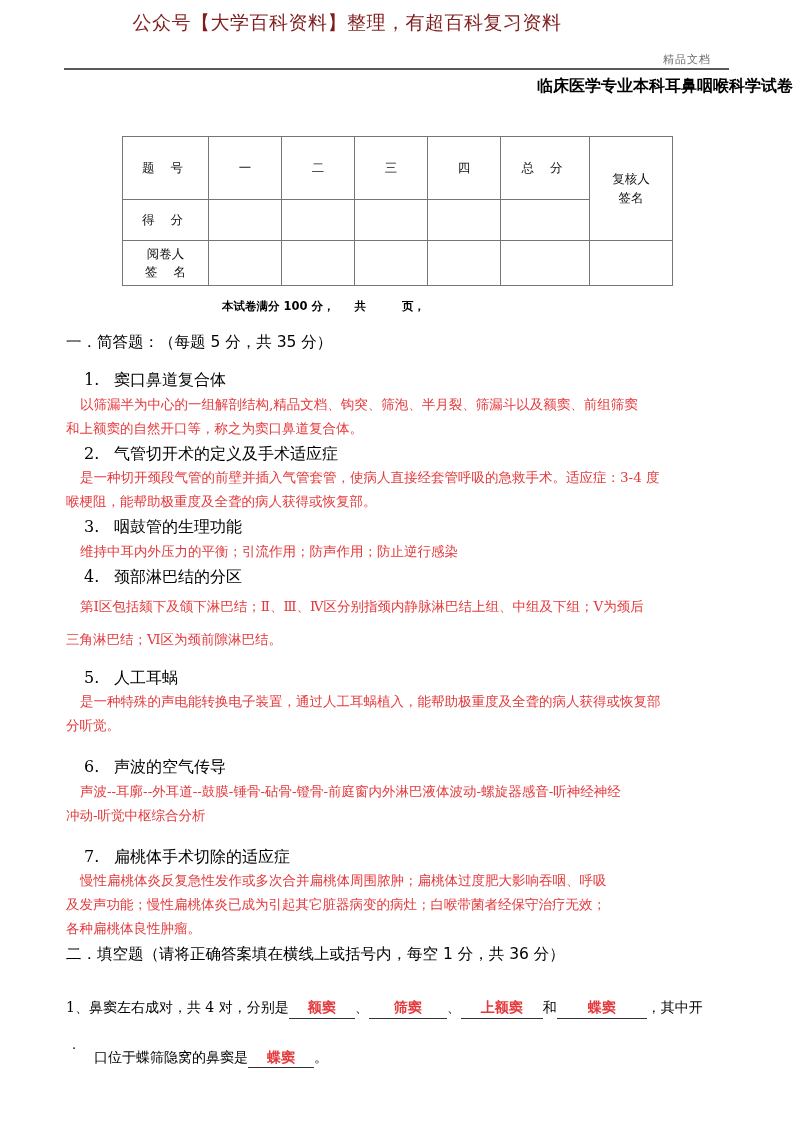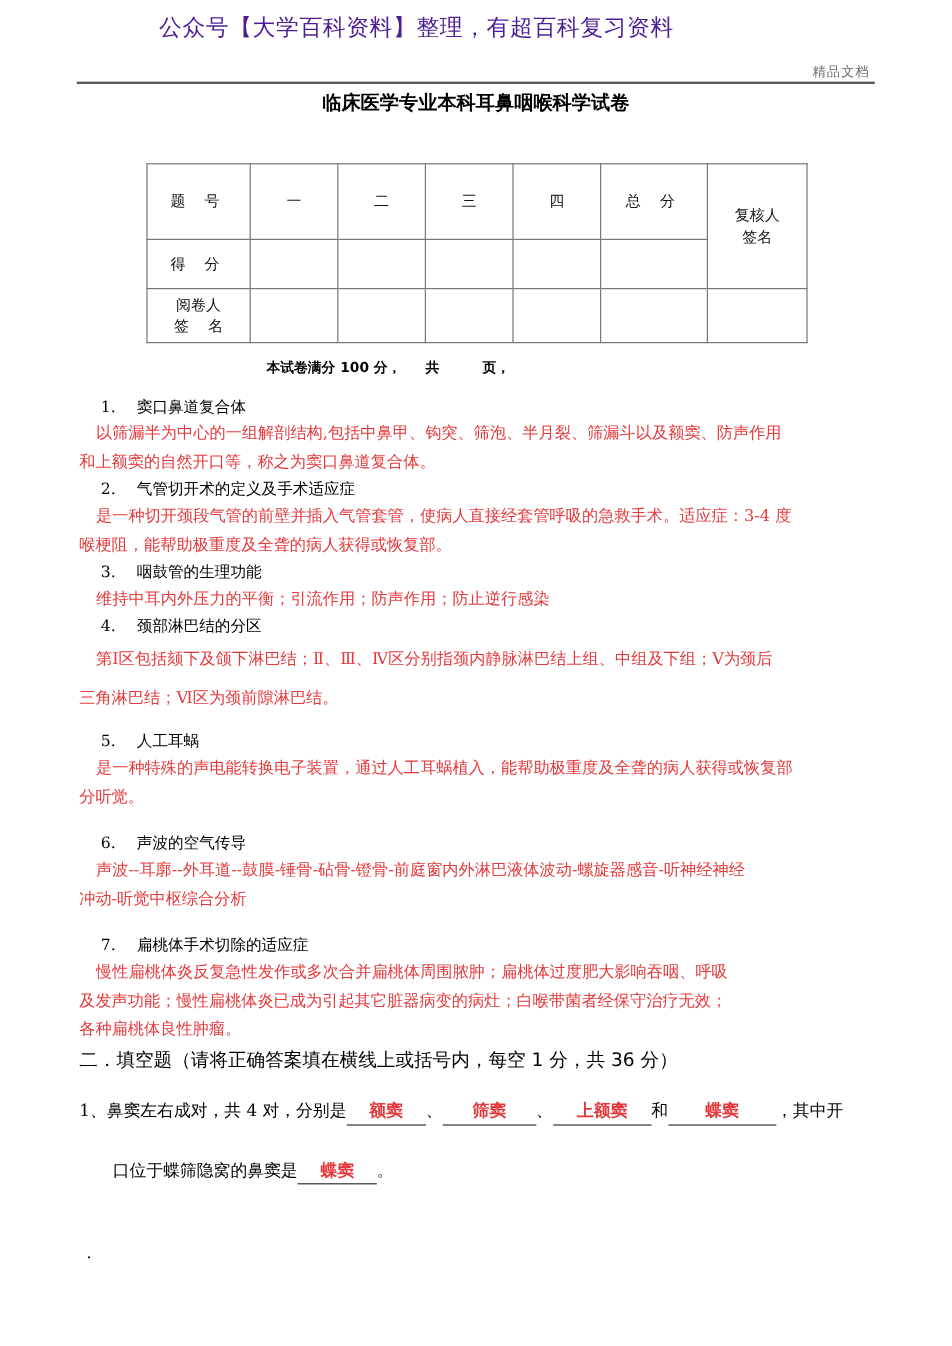--- a/index.html
+++ b/index.html
@@ -26,36 +26,36 @@
 
   
   .promo {
     position: absolute;
     top: 10px;
     left: 0;
     width: 694px;
     text-align: center;
     font-size: 19px;
     font-family: "DejaVu Serif", "Liberation Serif", serif;
-    color: #4c1d95;
+    color: #7f1d1d;
     letter-spacing: 0.5px;
     white-space: nowrap;
   }
 
   
   .rule-wrap {
     position: absolute;
     top: 54px;
     left: 64px;
     width: 665px;
     height: 22px;
   }
   .watermark {
     position: absolute;
-    right: 4px;
+    right: 18px;
     top: -2px;
     font-size: 11px;
     color: #6b6b6b;
     font-family: "DejaVu Serif", "Liberation Serif", serif;
     letter-spacing: 1px;
     margin-left: 40px;
   }
   .hrule {
     position: absolute;
     left: 0;
@@ -64,21 +64,21 @@
     height: 2px;
     background: #595959;
   }
 
   
   .exam-title {
     position: absolute;
     top: 76px;
     left: 0;
     width: 793px;
-    text-align: center;
+    text-align: right;
     font-size: 16px;
     font-weight: bold;
     font-family: "DejaVu Sans", "Liberation Sans", sans-serif;
     letter-spacing: 0px;
   }
 
   
   .info-line {
     position: absolute;
     top: 104px;
@@ -160,21 +160,21 @@
     white-space: nowrap;
   }
   .sec-head-2 {
     font-size: 15.5px;
     font-family: "DejaVu Sans", "Liberation Sans", sans-serif;
     margin: 2px 0 0 0;
     white-space: nowrap;
   }
 
   .q-num {
-    font-size: 13px;
+    font-size: 16px;
     margin: 0 0 1px 0;
     padding-left: 18px;
     font-family: "DejaVu Serif", "Liberation Serif", serif;
   }
   .q-num .idx {
     display: inline-block;
     width: 30px;
   }
 
   .ans {
@@ -185,21 +185,21 @@
     line-height: 1.62;
     font-family: "DejaVu Serif", "Liberation Serif", serif;
   }
   .ans.tall { line-height: 2.3; }
   .ans.noind { text-indent: 0; }
   .gap-s { height: 9px; }
   .gap-m { height: 16px; }
 
   
   .fill-block {
-    margin-top: 20px;
+    margin-top: 30px;
     font-size: 14px;
     font-family: "DejaVu Serif", "Liberation Serif", serif;
   }
   .fill-line {
     white-space: nowrap;
     line-height: 1.6;
   }
   .fill-line-2 {
     padding-left: 28px;
     margin-top: 28px;
@@ -277,25 +277,26 @@
         <td></td>
         <td></td>
       </tr>
     </tbody>
   </table>
 
   <div class="fullmark">本试卷满分 100 分，     共         页，</div>
 
   <div class="content">
 
+    <div class="sec-head">一．简答题：（每题 5 分，共 35 分）</div>
 
     <div class="q-num">
       <span class="idx">1.</span><span>窦口鼻道复合体</span>
     </div>
-    <div class="ans">以筛漏半为中心的一组解剖结构,包括中鼻甲、钩突、筛泡、半月裂、筛漏斗以及额窦、防声作用</div>
+    <div class="ans">以筛漏半为中心的一组解剖结构,精品文档、钩突、筛泡、半月裂、筛漏斗以及额窦、前组筛窦</div>
     <div class="ans noind">和上额窦的自然开口等，称之为窦口鼻道复合体。</div>
 
     <div class="q-num">
       <span class="idx">2.</span><span>气管切开术的定义及手术适应症</span>
     </div>
     <div class="ans">是一种切开颈段气管的前壁并插入气管套管，使病人直接经套管呼吸的急救手术。适应症：3-4 度</div>
     <div class="ans noind">喉梗阻，能帮助极重度及全聋的病人获得或恢复部。</div>
 
     <div class="q-num">
       <span class="idx">3.</span><span>咽鼓管的生理功能</span>

